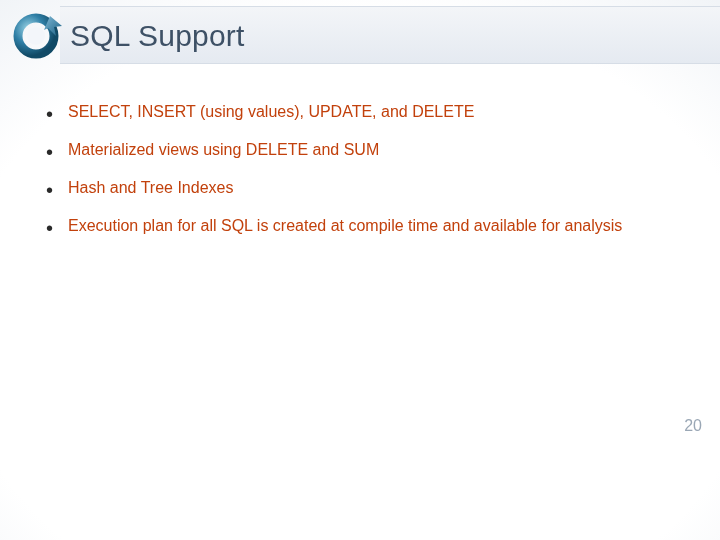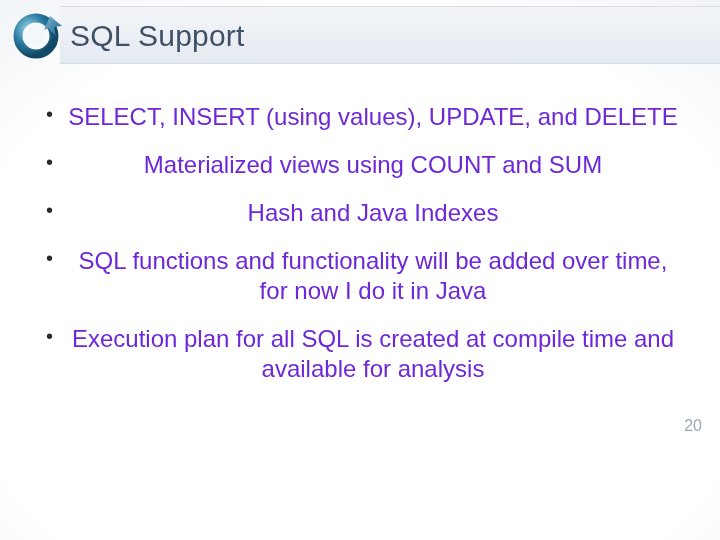--- a/index.html
+++ b/index.html
@@ -49,25 +49,24 @@
   }
   .content {
     padding: 30px 42px 0 42px;
   }
   .bullets {
     list-style: none;
   }
   .bullets > li {
     position: relative;
     padding-left: 26px;
-    font-size: 24px;
+    font-size: 16px;
     line-height: 1.25;
-    color: #6d28d9;
+    color: #c2410c;
     margin-bottom: 18px;
-    text-align: center;
   }
   .bullets > li::before {
     content: "•";
     position: absolute;
     left: 4px;
     top: 0;
     font-size: 20px;
     color: #2a2a2a;
   }
   .group-gap {
@@ -104,22 +103,21 @@
         <circle cx="26" cy="30" r="9" fill="#f3f6fa"></circle>
         <path d="M 40 10 L 52 20 L 44 21 L 46 30 L 38 22 L 34 24 Z" fill="url(#arrowGrad)"></path>
       </svg>
     </div>
     <h1 class="title">SQL Support</h1>
   </div>
 
   <div class="content">
     <ul class="bullets">
       <li>SELECT, INSERT (using values), UPDATE, and DELETE</li>
-      <li>Materialized views using COUNT and SUM</li>
-      <li>Hash and Java Indexes</li>
-      <li>SQL functions and functionality will be added over time, for now I do it in Java</li>
+      <li>Materialized views using DELETE and SUM</li>
+      <li>Hash and Tree Indexes</li>
       <li class="group-gap">Execution plan for all SQL is created at compile time and available for analysis</li>
     </ul>
   </div>
 
   <div class="page-num">20</div>
 
 </div>
 
 </body></html>

